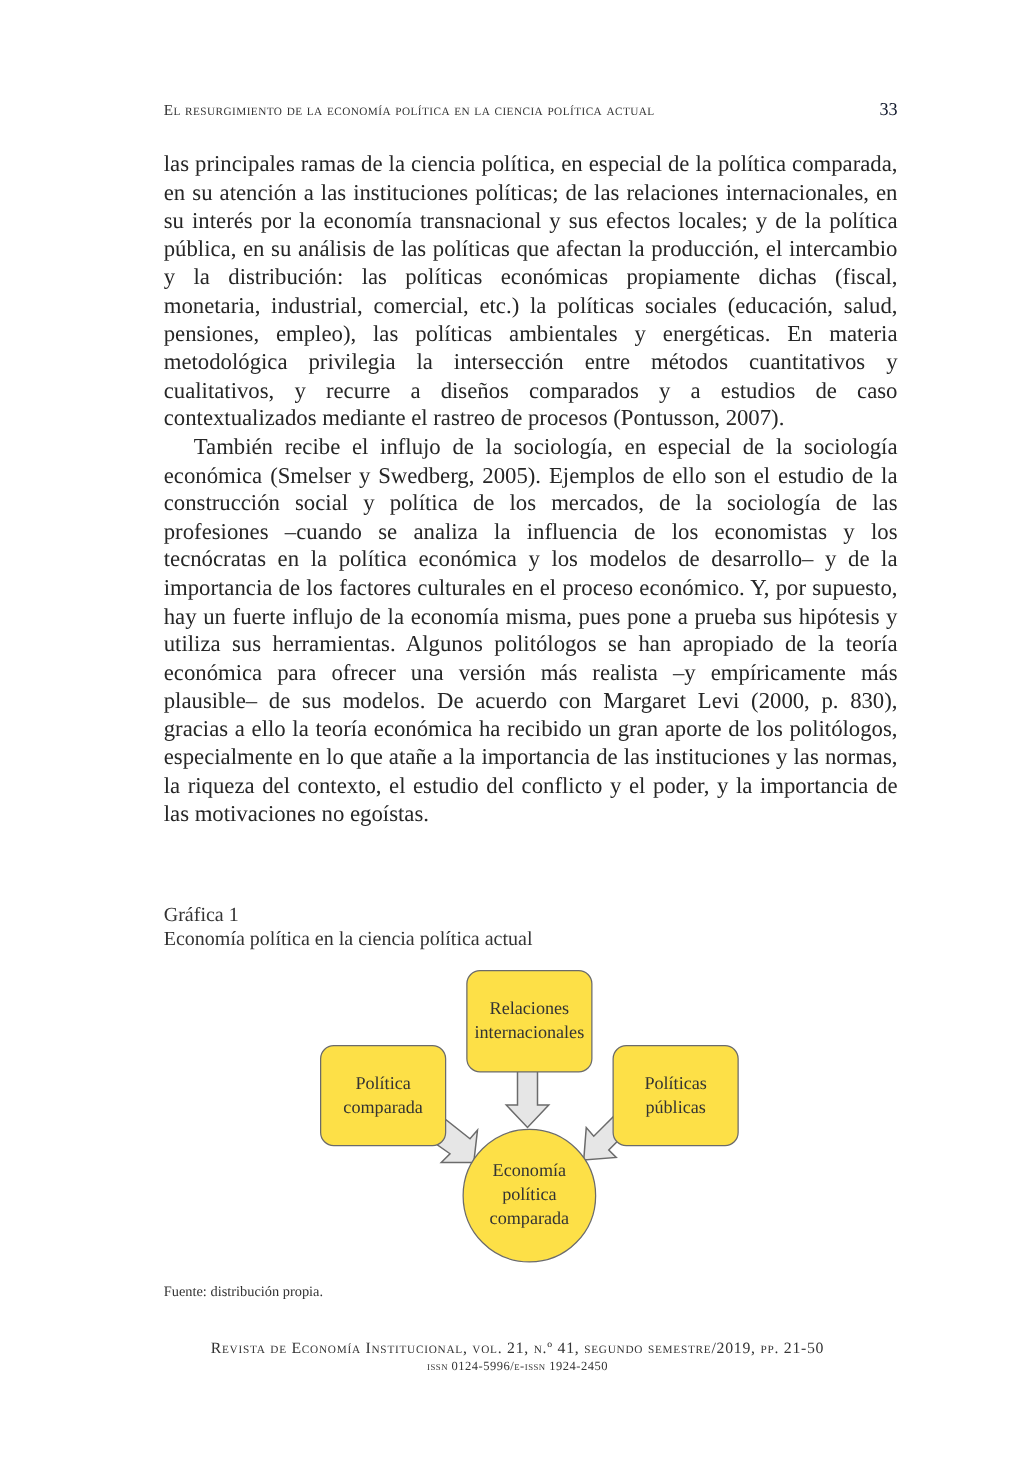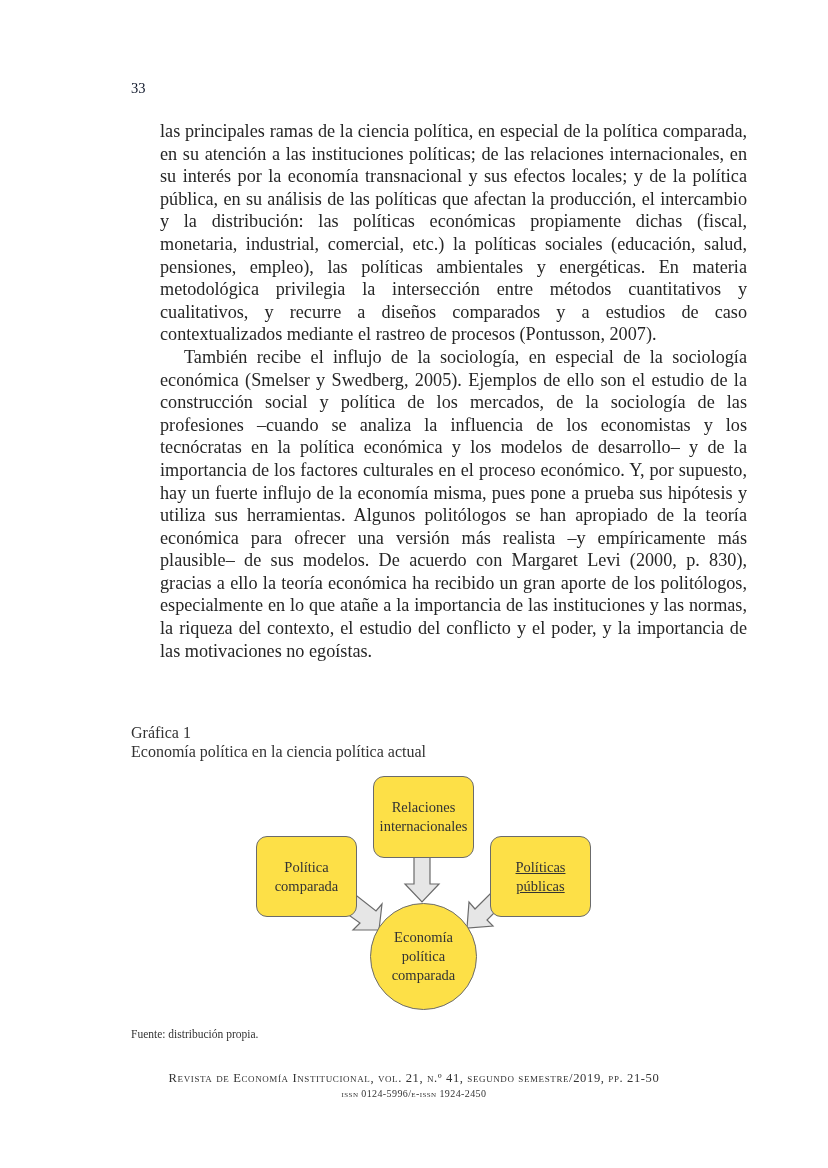--- a/index.html
+++ b/index.html
@@ -11,21 +11,21 @@
       position: absolute; left: 131px; top: 80px; width: 587px;
       display: flex; justify-content: space-between; align-items: baseline;
     }
     .running-head .title {
       font-variant: small-caps; font-size: 12.2px; letter-spacing: 0.35px; color: #333;
     }
     .running-head .pagenum { font-size: 14.5px; color: #0f172a; }
 
     .body-text {
       position: absolute; left: 131px; top: 120px; width: 587px;
-      font-size: 18.2px; line-height: 22.6px; text-align: justify; color: #262626; margin-left: 29px;
+      font-size: 18.2px; line-height: 22.6px; text-align: justify; color: #262626;
     }
     .body-text p { margin: 0; }
     .body-text p.indent { text-indent: 24px; }
 
     .fig-label {
       position: absolute; left: 131px; top: 723px;
       font-size: 16px; line-height: 20px; color: #333;
     }
     .fig-title {
       position: absolute; left: 131px; top: 742px;
@@ -51,20 +51,21 @@
     }
     .footer-issn {
       position: absolute; left: 0; width: 828px; top: 1088px; text-align: center;
       font-variant: small-caps; font-size: 10px; letter-spacing: 0.4px; color: #333;
     }
   </style>
 </head>
 <body>
 
 <div class="running-head">
+  <span class="title">El resurgimiento de la economía política en la ciencia política actual</span>
   <span class="pagenum">33</span>
 </div>
 
 <div class="body-text">
   <p>las principales ramas de la ciencia política, en especial de la política comparada, en su atención a las instituciones políticas; de las relaciones internacionales, en su interés por la economía transnacional y sus efectos locales; y de la política pública, en su análisis de las políticas que afectan la producción, el intercambio y la distribución: las políticas económicas propiamente dichas (fiscal, monetaria, industrial, comercial, etc.) la políticas sociales (educación, salud, pensiones, empleo), las políticas ambientales y energéticas. En materia metodológica privilegia la intersección entre métodos cuantitativos y cualitativos, y recurre a diseños comparados y a estudios de caso contextualizados mediante el rastreo de procesos (Pontusson, 2007).</p>
   <p class="indent">También recibe el influjo de la sociología, en especial de la sociología económica (Smelser y Swedberg, 2005). Ejemplos de ello son el estudio de la construcción social y política de los mercados, de la sociología de las profesiones –cuando se analiza la influencia de los economistas y los tecnócratas en la política económica y los modelos de desarrollo– y de la importancia de los factores culturales en el proceso económico. Y, por supuesto, hay un fuerte influjo de la economía misma, pues pone a prueba sus hipótesis y utiliza sus herramientas. Algunos politólogos se han apropiado de la teoría económica para ofrecer una versión más realista –y empíricamente más plausible– de sus modelos. De acuerdo con Margaret Levi (2000, p. 830), gracias a ello la teoría económica ha recibido un gran aporte de los politólogos, especialmente en lo que atañe a la importancia de las instituciones y las normas, la riqueza del contexto, el estudio del conflicto y el poder, y la importancia de las motivaciones no egoístas.</p>
 </div>
 
 <div class="fig-label">Gráfica 1</div>
 <div class="fig-title">Economía política en la ciencia política actual</div>
@@ -87,21 +88,21 @@
     </div>
   </div>
 
   <div class="node" style="left:256px; top:836px; width:101px; height:81px;">
     <div>
       <span>Política</span>
       <span>comparada</span>
     </div>
   </div>
 
-  <div class="node" style="left:490px; top:836px; width:101px; height:81px;text-decoration:underline;">
+  <div class="node" style="left:490px; top:836px; width:101px; height:81px;">
     <div>
       <span>Políticas</span>
       <span>públicas</span>
     </div>
   </div>
 
   <div class="node circle" style="left:370px; top:903px; width:107px; height:107px;">
     <div>
       <span>Economía</span>
       <span>política</span>

